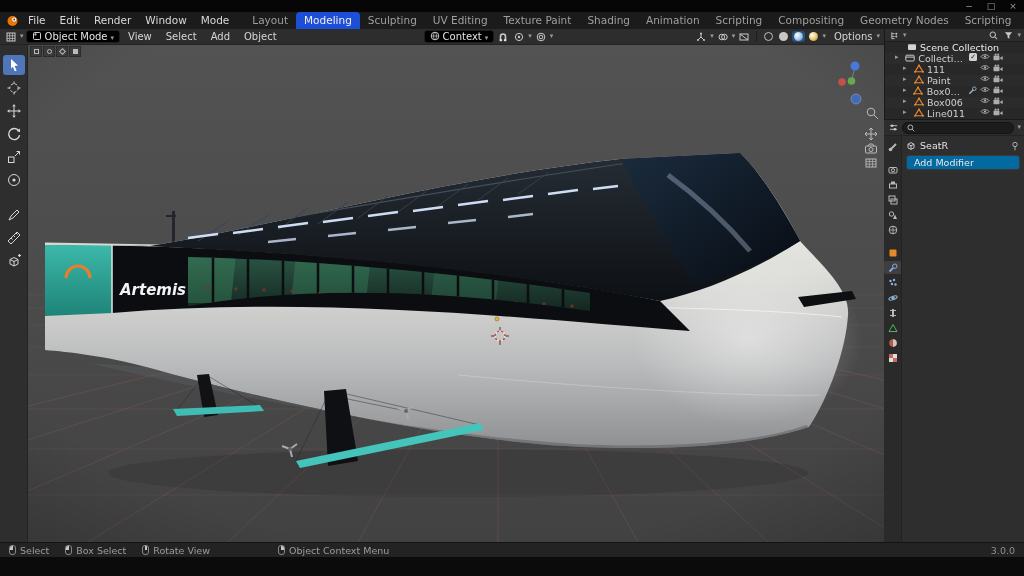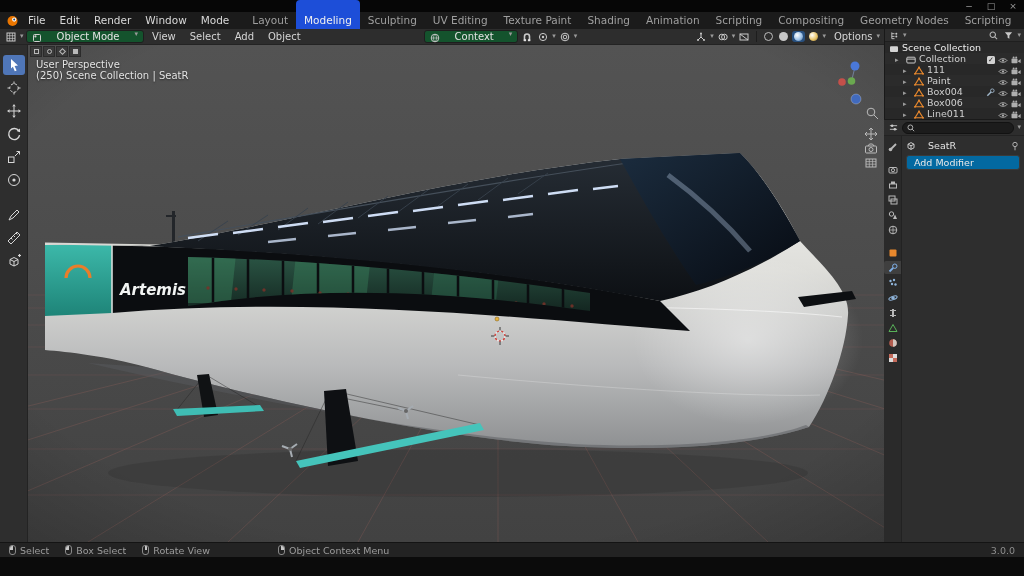--- a/index.html
+++ b/index.html
@@ -8,25 +8,25 @@
 #app{position:relative;width:1024px;height:576px;background:#161616;overflow:hidden;color:#d0d0d0;font-size:10.5px}
 svg{display:block}
 
 .titlebar{position:absolute;left:0;top:0;width:1024px;height:12px;background:#060606;display:flex;align-items:center;justify-content:flex-end}
 .winbtn{width:22px;height:12px;display:flex;align-items:center;justify-content:center;color:#9a9a9a;font-size:9px;line-height:1;cursor:default}
 
 .topbar{position:absolute;left:0;top:12px;width:1024px;height:17px;background:#1b1b1b;display:flex;align-items:center;padding:0 6px}
 .logo{margin-right:2px}
 .menu{padding:0 7px;color:#d8d8d8;font-size:10.5px;line-height:17px;white-space:nowrap}
 .tabs{display:flex;margin-left:8px;height:17px;align-items:flex-end}
-.tab{padding:14px 8px 2px;font-size:10.5px;color:#9f9f9f;border-radius:4px 4px 0 0;white-space:nowrap;line-height:13px}
+.tab{padding:2px 8px 2px;font-size:10.5px;color:#9f9f9f;border-radius:4px 4px 0 0;white-space:nowrap;line-height:13px}
 .tab.active{background:#1d4ed8;color:#efefef}
 
 .vheader{position:absolute;left:0;top:29px;width:884px;height:16px;background:#2d2d2d;border-bottom:1px solid #232323;display:flex;align-items:center;padding:0 4px;gap:2px;font-size:10px}
-.chip{display:flex;align-items:flex-start;gap:15px;background:#14532d;border:1px solid #1e1e1e;border-radius:3px;padding:0 5px;height:13px;color:#e3e3e3;white-space:nowrap}
+.chip{display:flex;align-items:flex-end;gap:3px;background:#000000;border:1px solid #1e1e1e;border-radius:3px;padding:0 5px;height:13px;color:#e3e3e3;white-space:nowrap}
 .hmenu{padding:0 6px;color:#d5d5d5;white-space:nowrap}
 .caret{font-size:7px;color:#9a9a9a;line-height:1}
 .hicon{display:flex;align-items:center;justify-content:center;width:14px;height:13px}
 .hsep{width:1px;height:11px;background:#1d1d1d;margin:0 3px}
 .sph{width:9px;height:9px;border-radius:50%}
 .sph.wire{border:1px solid #bdbdbd}
 .sph.solid{background:#c7c7c7}
 .sph.mat{background:radial-gradient(circle at 35% 35%,#fff,#9fc3e8 55%,#54708c)}
 .sph.rend{background:radial-gradient(circle at 35% 35%,#fff,#e8c56a 55%,#8c6b2f)}
 .shchip{display:flex;align-items:center;padding:1px 2px;border-radius:3px}
@@ -39,39 +39,39 @@
 
 .viewport{position:absolute;left:28px;top:45px;width:856px;height:497px;overflow:hidden;background:#474747}
 .vp-toggles{position:absolute;left:2px;top:1px;display:flex;gap:1px}
 .vp-toggle{width:12px;height:11px;background:#3a3a3a;border:1px solid #2b2b2b;display:flex;align-items:center;justify-content:center}
 .vp-toggle b{display:block;width:5px;height:5px;border:1px solid #b9b9b9}
 .vp-overlay{position:absolute;left:8px;top:14px;color:#e2e2e2;font-size:10px;line-height:11px;text-shadow:0 1px 2px rgba(0,0,0,.55);pointer-events:none}
 
 .right-col{position:absolute;left:884px;top:29px;width:140px;height:513px;background:#282828;border-left:1px solid #191919}
 .ol-header{height:13px;background:#2d2d2d;border-bottom:1px solid #1f1f1f;display:flex;align-items:center;padding:0 3px;gap:3px}
 .ol-header .grow,.ol-row .grow{flex:1}
-.ol-row{height:11px;display:flex;align-items:flex-end;padding:0 3px;gap:3px;color:#cfcfcf;font-size:9.5px;white-space:nowrap}
+.ol-row{height:11px;display:flex;align-items:flex-start;padding:0 21px;gap:3px;color:#cfcfcf;font-size:9.5px;white-space:nowrap}
 .ol-row:nth-child(even){background:#2b2b2b}
 .ol-row .exp{font-size:7px;color:#9a9a9a;width:7px}
 .d1{padding-left:10px}.d2{padding-left:18px}
 .ol-label{overflow:hidden;text-overflow:ellipsis}
 .ol-label.bright{color:#ececec}
 .cbx{width:8px;height:8px;background:#d2d2d2;border-radius:1.5px;color:#222;font-size:7px;line-height:8px;text-align:center}
 
 .properties{position:absolute;left:884px;top:119px;width:140px;height:423px;background:#2e2e2e;border-top:1px solid #1a1a1a;display:flex;flex-direction:column}
 .props-header{height:16px;background:#2d2d2d;border-bottom:1px solid #232323;display:flex;align-items:center;padding:0 3px;gap:3px}
 .search{flex:1;height:12px;background:#1c1c1c;border:1px solid #121212;border-radius:6px;display:flex;align-items:center;padding:0 4px;gap:3px}
 .search input{background:transparent;border:0;outline:none;color:#ddd;font-size:9px;width:100%;font-family:"DejaVu Sans",sans-serif}
 .props-body{flex:1;display:flex;min-height:0}
 .props-nav{width:18px;background:#2a2a2a;border-right:1px solid #222;display:flex;flex-direction:column;align-items:center;padding-top:4px;gap:2px}
 .pnav{width:17px;height:13px;display:flex;align-items:center;justify-content:center;border-radius:2px 0 0 2px}
 .pnav.active{background:#3f3f3f}
 .pnav-gap{height:6px}
 .props-content{flex:1;padding:4px 4px 0 4px;display:flex;flex-direction:column;gap:4px;min-width:0}
-.breadcrumb{display:flex;align-items:center;gap:12px;font-size:9.5px;color:#e2e2e2}
+.breadcrumb{display:flex;align-items:center;gap:4px;font-size:9.5px;color:#e2e2e2}
 .breadcrumb .grow{flex:1}
 .add-mod{height:15px;background:#0369a1;border:1px solid #3a3a3a;border-radius:3px;color:#e8e8e8;font-size:9.5px;display:flex;align-items:center;padding:0 7px}
 
 .statusbar{position:absolute;left:0;top:542px;width:1024px;height:15px;background:#232323;border-top:1px solid #141414;display:flex;align-items:center;padding:0 9px;gap:16px;font-size:9.5px;color:#9c9c9c}
 .hint{display:flex;align-items:center;gap:4px;white-space:nowrap}
 .hint.push{margin-left:52px}
 .mouse{width:7px;height:10px;border:1px solid #8a8a8a;border-radius:3px;position:relative;overflow:hidden;flex:none}
 .mouse i{position:absolute;background:#c7c7c7}
 .m-left i{left:0;top:0;width:50%;height:55%}
 .m-mid i{left:32%;top:0;width:36%;height:55%}
@@ -534,24 +534,20 @@
           <b style="border-radius:50%"></b>
         </span>
       <span class="vp-toggle">
           <b style="transform:rotate(45deg)"></b>
         </span>
       <span class="vp-toggle">
           <b style="background:#b9b9b9"></b>
         </span>
     </div>
 
-    <div class="vp-overlay">
-      <div>User Perspective</div>
-      <div>(250) Scene Collection | SeatR</div>
-    </div>
   </div>
 
   <div class="right-col">
     <div class="ol-header">
       <span class="hicon" style="width:12px;height:11px">
           <svg width="9" height="9">
             <use href="#s-tree"></use>
           </svg>
         </span>
       <span class="caret">▾</span>

